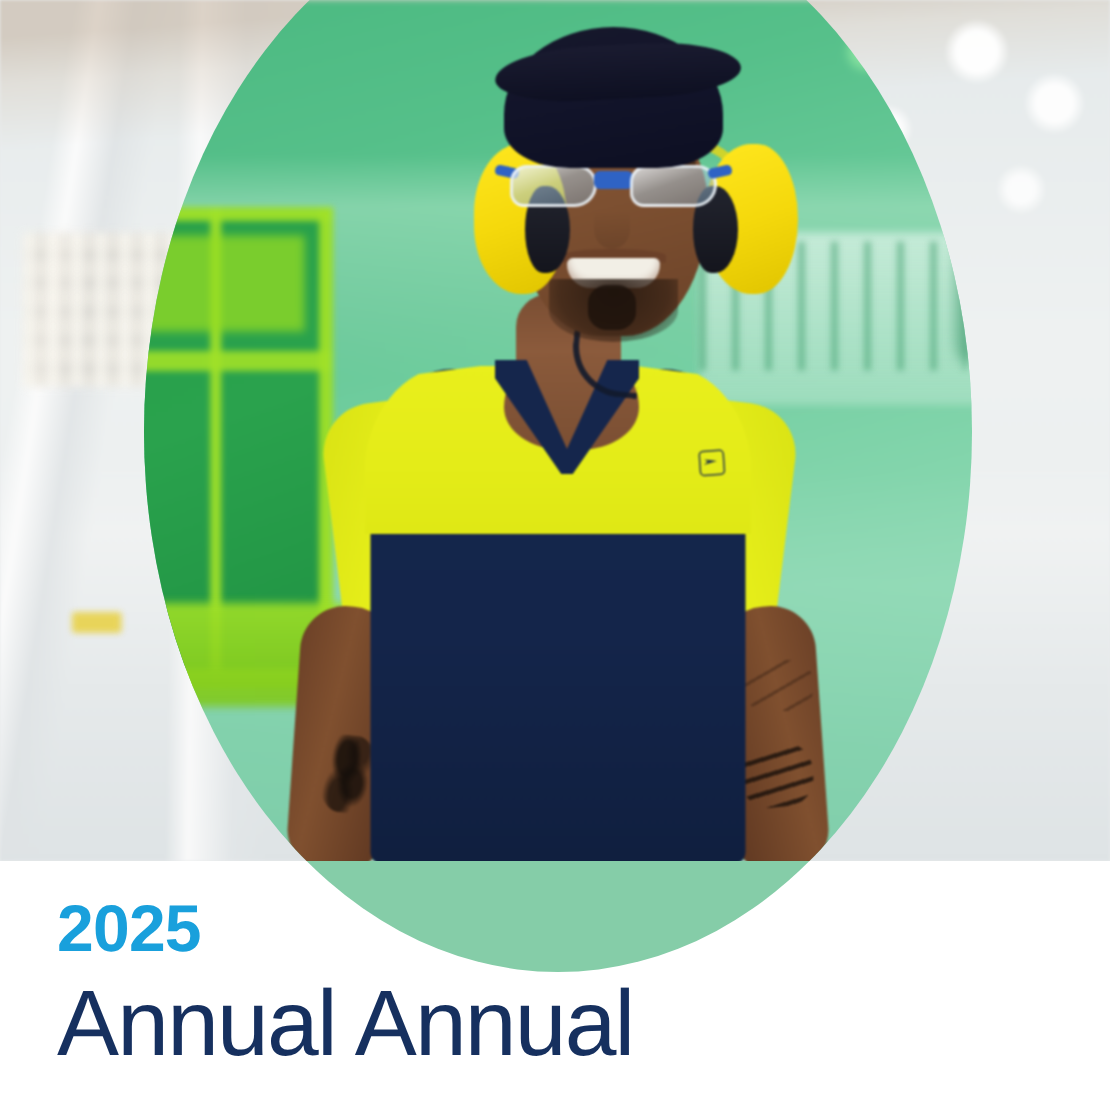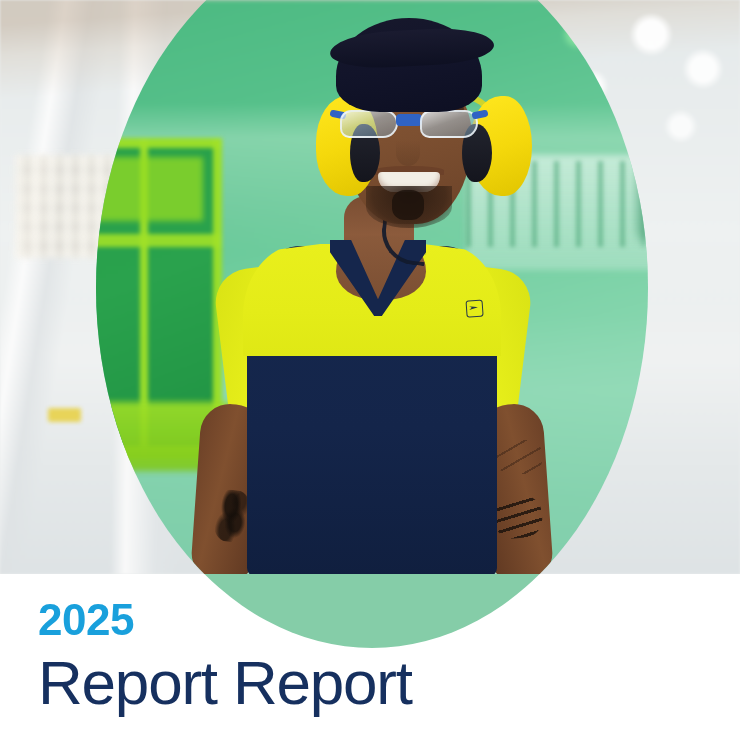--- a/index.html
+++ b/index.html
@@ -672,16 +672,16 @@
           <div class="cap-brim"></div>
         </div>
       </div>
     </div>
   </div>
 
   <div class="circle-tail"></div>
 
   <div class="title-block">
     <div class="year">2025</div>
-    <div class="report-title">Report Report</div>
+    <div class="report-title">Annual Annual</div>
   </div>
 
 </div>
 
 </body></html>

